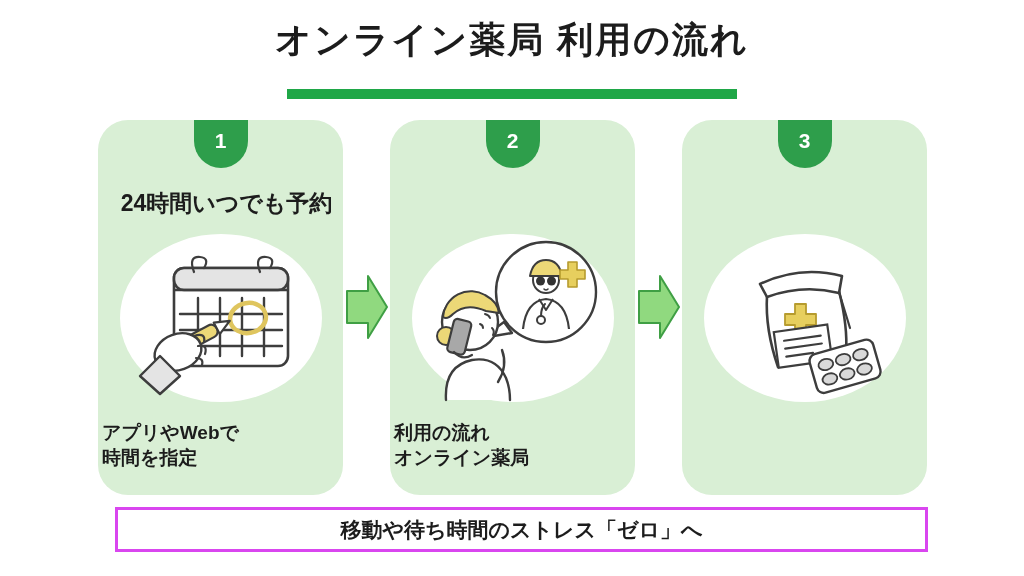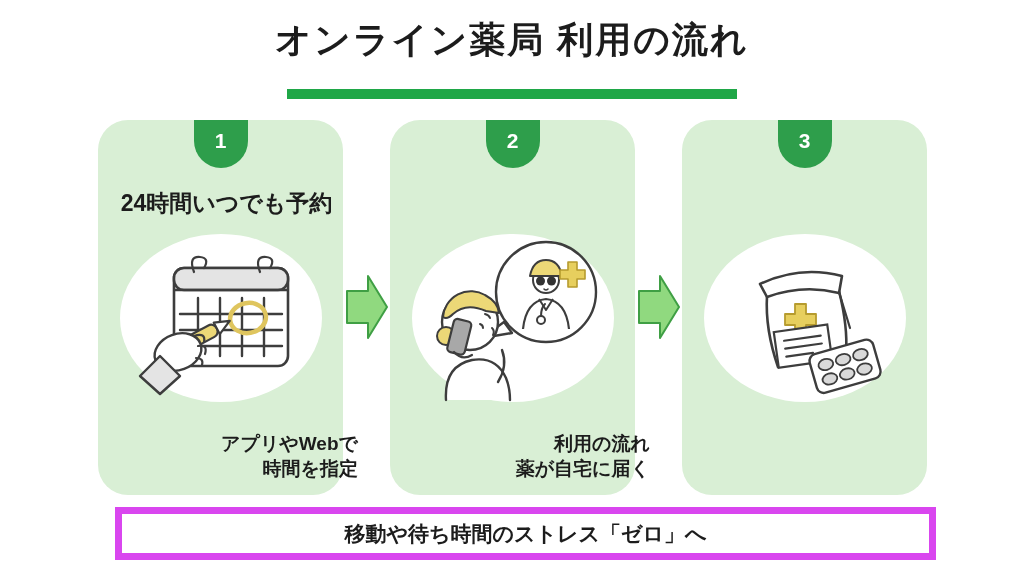--- a/index.html
+++ b/index.html
@@ -90,22 +90,22 @@
     transform: translateX(-50%);
     width: 206px;
     height: 172px;
   }
 
   .caption {
     position: absolute;
     top: 296px;
     left: 0;
     width: 100%;
-    margin: 15px;
-    text-align: right;
+    margin: 4px;
+    text-align: left;
     font-size: 19px;
     font-weight: bold;
     line-height: 25px;
     color: #1c1c1c;
   }
   .cap-line { display: block; }
 
   
   .arrow {
     position: absolute;
@@ -117,21 +117,21 @@
   .arrow-2 { left: 638px; }
 
   
   .banner {
     position: absolute;
     top: 507px;
     left: 115px;
     width: 807px;
     height: 39px;
     background: #ffffff;
-    border: 7px solid #d946ef;
+    border: 3px solid #d946ef;
   }
   .banner p {
     margin: 0;
     width: 100%;
     line-height: 39px;
     text-align: center;
     font-size: 21px;
     font-weight: bold;
     color: #1c1c1c;
   }
@@ -211,21 +211,21 @@
         <g transform="rotate(14 50 106)">
           <rect x="40" y="88" width="18" height="34" rx="4" fill="#a8a8a8" stroke="#3d3d3d" stroke-width="2.2"></rect>
         </g>
         <path d="M44 120 q8 9 18 3" fill="none" stroke="#3d3d3d" stroke-width="2.2" stroke-linecap="round"></path>
         <path d="M36 168 q-2 -34 26 -40 q24 -4 34 18 q4 10 4 22" fill="#ffffff" stroke="#3d3d3d" stroke-width="2.4" stroke-linecap="round"></path>
         <path d="M88 150 q10 -16 4 -32" fill="none" stroke="#3d3d3d" stroke-width="2.4" stroke-linecap="round"></path>
       </svg>
     </div>
     <p class="caption">
       <span class="cap-line">利用の流れ</span>
-      <span class="cap-line">薬が自宅に届く</span>
+      <span class="cap-line">オンライン薬局</span>
     </p>
   </section>
 
   <div class="arrow arrow-2">
     <svg viewBox="0 0 42 66" width="42" height="66">
       <polygon points="1,17 22,17 22,2 41,33 22,64 22,49 1,49" fill="#90d97f" stroke="#3f9f44" stroke-width="2" stroke-linejoin="round"></polygon>
     </svg>
   </div>
 
   <section class="card card-3">

